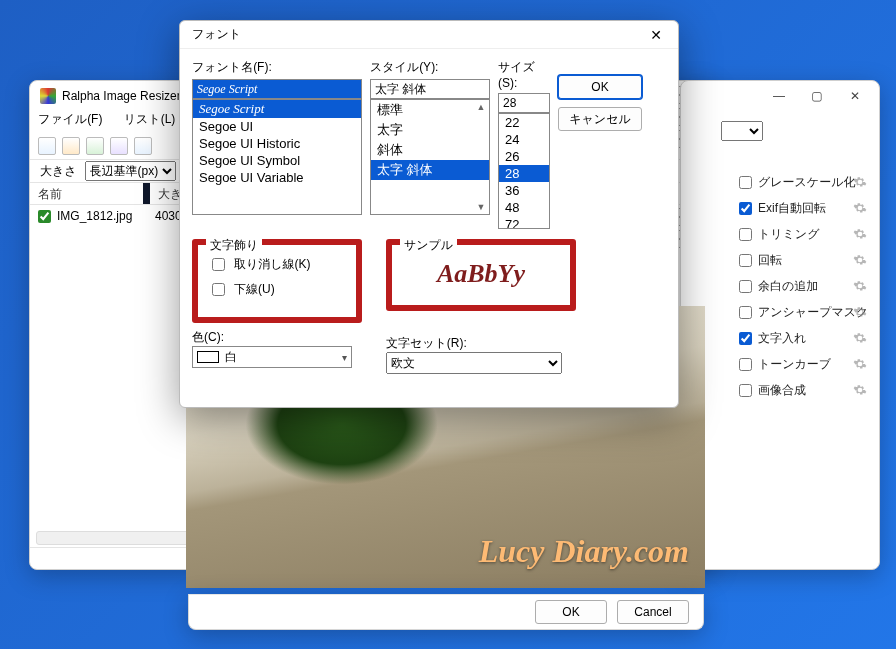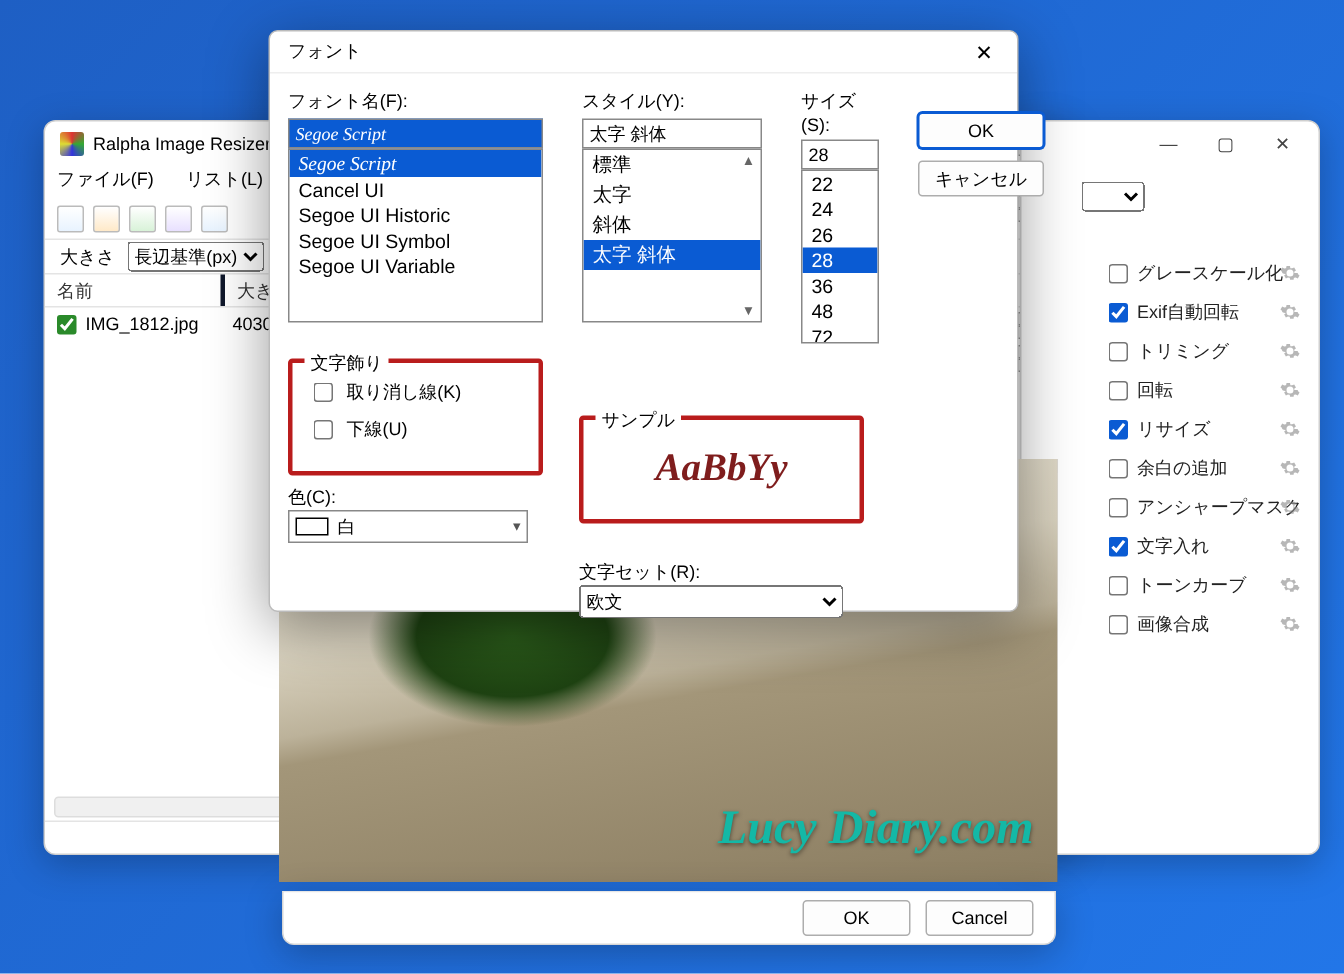--- a/index.html
+++ b/index.html
@@ -17,21 +17,21 @@
   .ralpha-menu span { margin-right: 18px; }
   .ralpha-toolbar { height: 26px; padding-left: 8px; display: flex; align-items: center; gap: 6px; }
   .tb-ico { width: 18px; height: 18px; border: 1px solid #bbb; border-radius: 2px; display: inline-block; }
   .tb1 { background: linear-gradient(#fff,#e8f3ff); }
   .tb2 { background: linear-gradient(#fff,#ffe9c8); }
   .tb3 { background: linear-gradient(#fff,#d8f2d8); }
   .tb4 { background: linear-gradient(#fff,#e8e0ff); }
   .size-row { height: 24px; border-top: 1px solid #e4e4e4; border-bottom: 1px solid #e4e4e4; display: flex; align-items: center; font-size: 12px; padding-left: 10px; gap: 8px; }
   .size-row select { font-size: 12px; height: 20px; }
   .grid-hdr { height: 22px; border-bottom: 1px solid #e4e4e4; display: flex; font-size: 12px; color: #333; }
-  .ghcol { padding: 3px 8px; border-right: 3px solid #0f172a; }
+  .ghcol { padding: 3px 8px; border-right: 7px solid #0f172a; }
   .ghc1 { width: 120px; }
   .ghc2 { width: 55px; }
   .grid-row { display: flex; font-size: 12px; height: 22px; align-items: center; }
   .grid-row .chk { margin: 0 6px 0 8px; accent-color: #2a8a2a; }
   .ralpha-status { position: absolute; bottom: 0; left: 0; right: 0; height: 22px; border-top: 1px solid #e4e4e4; }
   .ralpha-scroll { position:absolute; bottom:24px; left:6px; right:6px; height:14px; background:#f0f0f0; border:1px solid #ddd; border-radius:3px; }
 
   
   .side-window {
     position: absolute; left: 680px; top: 80px; width: 200px; height: 490px;
@@ -67,21 +67,21 @@
       repeating-linear-gradient(92deg, #6d6052 0 3px, #7a6e5d 3px 6px);
   }
   .preview-script {
     position: absolute; left: 204px; top: 70px; font-size: 18px; font-style: italic;
     font-family: "Segoe Script", cursive; color: #cfa96a; opacity: .55;
     transform: rotate(-7deg);
   }
   .preview-watermark {
     position: absolute; right: 16px; bottom: 18px;
     font-family: "Segoe Script", cursive; font-weight: bold; font-style: italic;
-    color: #14b8a6; font-size: 32px; text-shadow: 0 1px 3px rgba(0,0,0,.5);
+    color: #fdba74; font-size: 32px; text-shadow: 0 1px 3px rgba(0,0,0,.5);
   }
 
   
   .inner-dlg-btns {
     position: absolute; left: 188px; top: 594px; width: 516px; height: 36px;
     background: #fff; border: 1px solid #d6d6d6; border-top: 1px solid #e6e6e6;
     border-radius: 0 0 8px 8px; display: flex; justify-content: flex-end;
     align-items: center; gap: 10px; padding-right: 14px;
     box-shadow: 0 6px 24px rgba(0,0,0,.25);
   }
@@ -92,42 +92,42 @@
 
   
   .font-dlg {
     position: absolute; left: 179px; top: 20px; width: 500px; height: 388px;
     background: #fff; border: 1px solid #bbb; border-radius: 6px;
     box-shadow: 0 10px 40px rgba(0,0,0,.4);
   }
   .fd-title { height: 28px; display: flex; align-items: center; justify-content: space-between; padding: 0 8px 0 12px; font-size: 12px; border-bottom: 1px solid #eee; }
   .fd-close { width: 28px; height: 22px; font-size: 14px; display: flex; align-items: center; justify-content: center; }
   .fd-body { padding: 10px 12px 12px; font-size: 12px; color: #000; }
-  .fd-top { display: flex; gap: 26px; }
+  .fd-top { display: flex; gap: 8px; }
   .fd-col label { display: block; margin-bottom: 3px; }
   .fd-input { width: 100%; height: 20px; border: 1px solid #888; padding: 0 4px; font-size: 12px; }
   .fd-input.sel { background: #0a5bd3; color: #fff; }
   .fd-list { border: 1px solid #888; height: 116px; overflow: hidden; position: relative; }
   .fd-list .it { padding: 1px 6px; font-size: 13px; white-space: nowrap; }
   .fd-list .it.script { font-family: "Segoe Script", cursive; font-style: italic; }
   .fd-list .it.selected { background: #0a5bd3; color: #fff; }
   .fd-list .scrollhint { position: absolute; right: 2px; top: 2px; bottom: 2px; width: 12px; display: flex; flex-direction: column; justify-content: space-between; color: #666; font-size: 9px; text-align: center;}
   .col-font { flex: 0 0 170px; }
   .col-style { flex: 0 0 120px; }
   .col-size { flex: 0 0 52px; }
   .col-btns { flex: 0 0 84px; display: flex; flex-direction: column; gap: 8px; margin-top: 16px; }
   .col-btns button { height: 24px; border: 1px solid #adadad; background: #fdfdfd; border-radius: 3px; font-size: 12px; }
   .col-btns .ok { border: 1px solid #0a5bd3; box-shadow: 0 0 0 1px #0a5bd3; }
 
   .fd-lower { display: flex; gap: 18px; margin-top: 10px; }
-  .grp { border: 3px solid #b91c1c; border-radius: 3px; padding: 10px 10px 12px; position: relative; }
+  .grp { border: 6px solid #b91c1c; border-radius: 3px; padding: 10px 10px 12px; position: relative; }
   .grp legend, .grp .lg { position: absolute; top: -8px; left: 8px; background: #fff; padding: 0 4px; font-size: 12px; }
   .grp-dec { width: 170px; }
   .grp-dec label { display: flex; align-items: center; gap: 6px; margin-bottom: 6px; }
-  .grp-sample { width: 190px; height: 72px; display: flex; align-items: center; justify-content: center; margin-top: 38px; }
+  .grp-sample { width: 190px; height: 72px; display: flex; align-items: center; justify-content: center; }
   .sample-text { font-family: "Segoe Script", cursive; font-style: italic; font-weight: bold; font-size: 26px; color: #7f1d1d; }
   .color-row { margin-top: 6px; }
   .color-sel { width: 160px; height: 22px; border: 1px solid #888; display: flex; align-items: center; padding: 0 4px; gap: 6px; font-size: 12px; }
   .color-sw { width: 22px; height: 12px; border: 1px solid #000; background: #fff; }
   .charset { margin-top: 24px; }
   .charset select { width: 176px; height: 22px; font-size: 12px; }
 </style>
 </head>
 <body>
 
@@ -223,27 +223,20 @@
           </svg></span>
       </div>
       <div class="side-item">
         <input type="checkbox" style="">
         <span>回転</span>
         <span class="gear"><svg viewBox="0 0 24 24">
             <path fill="#888" d="M12 8a4 4 0 100 8 4 4 0 000-8zm9 4a7 7 0 01-.1 1.2l2 1.6-2 3.4-2.4-1a7 7 0 01-2 .1l-.4 2.5h-4l-.4-2.5a7 7 0 01-2-.1l-2.4 1-2-3.4 2-1.6A7 7 0 013 12a7 7 0 01.1-1.2l-2-1.6 2-3.4 2.4 1a7 7 0 012-.1L8 4h4l.4 2.5a7 7 0 012 .1l2.4-1 2 3.4-2 1.6c.1.4.2.8.2 1.4z"></path>
           </svg></span>
       </div>
       <div class="side-item">
-        <input type="checkbox" checked="" style="">
-        <span>リサイズ</span>
-        <span class="gear"><svg viewBox="0 0 24 24">
-            <path fill="#888" d="M12 8a4 4 0 100 8 4 4 0 000-8zm9 4a7 7 0 01-.1 1.2l2 1.6-2 3.4-2.4-1a7 7 0 01-2 .1l-.4 2.5h-4l-.4-2.5a7 7 0 01-2-.1l-2.4 1-2-3.4 2-1.6A7 7 0 013 12a7 7 0 01.1-1.2l-2-1.6 2-3.4 2.4 1a7 7 0 012-.1L8 4h4l.4 2.5a7 7 0 012 .1l2.4-1 2 3.4-2 1.6c.1.4.2.8.2 1.4z"></path>
-          </svg></span>
-      </div>
-      <div class="side-item">
         <input type="checkbox" style="">
         <span>余白の追加</span>
         <span class="gear"><svg viewBox="0 0 24 24">
             <path fill="#888" d="M12 8a4 4 0 100 8 4 4 0 000-8zm9 4a7 7 0 01-.1 1.2l2 1.6-2 3.4-2.4-1a7 7 0 01-2 .1l-.4 2.5h-4l-.4-2.5a7 7 0 01-2-.1l-2.4 1-2-3.4 2-1.6A7 7 0 013 12a7 7 0 01.1-1.2l-2-1.6 2-3.4 2.4 1a7 7 0 012-.1L8 4h4l.4 2.5a7 7 0 012 .1l2.4-1 2 3.4-2 1.6c.1.4.2.8.2 1.4z"></path>
           </svg></span>
       </div>
       <div class="side-item">
         <input type="checkbox" style="">
         <span>アンシャープマスク</span>
         <span class="gear"><svg viewBox="0 0 24 24">
@@ -291,21 +284,21 @@
     <span class="fd-close">✕</span>
   </div>
   <div class="fd-body">
     <div class="fd-top">
 
       <div class="fd-col col-font">
         <label>フォント名(F):</label>
         <input class="fd-input sel" style="font-family: &quot;Segoe Script&quot;, cursive; font-style: italic;" value="Segoe Script">
         <div class="fd-list" id="font-list">
             <div class="it selected script">Segoe Script</div>
-            <div class="it">Cancel UI</div>
+            <div class="it">Segoe UI</div>
             <div class="it">Segoe UI Historic</div>
             <div class="it">Segoe UI Symbol</div>
             <div class="it">Segoe UI Variable</div>
           </div>
       </div>
 
       <div class="fd-col col-style">
         <label>スタイル(Y):</label>
         <input class="fd-input" value="太字 斜体" style="">
         <div class="fd-list" id="style-list">

